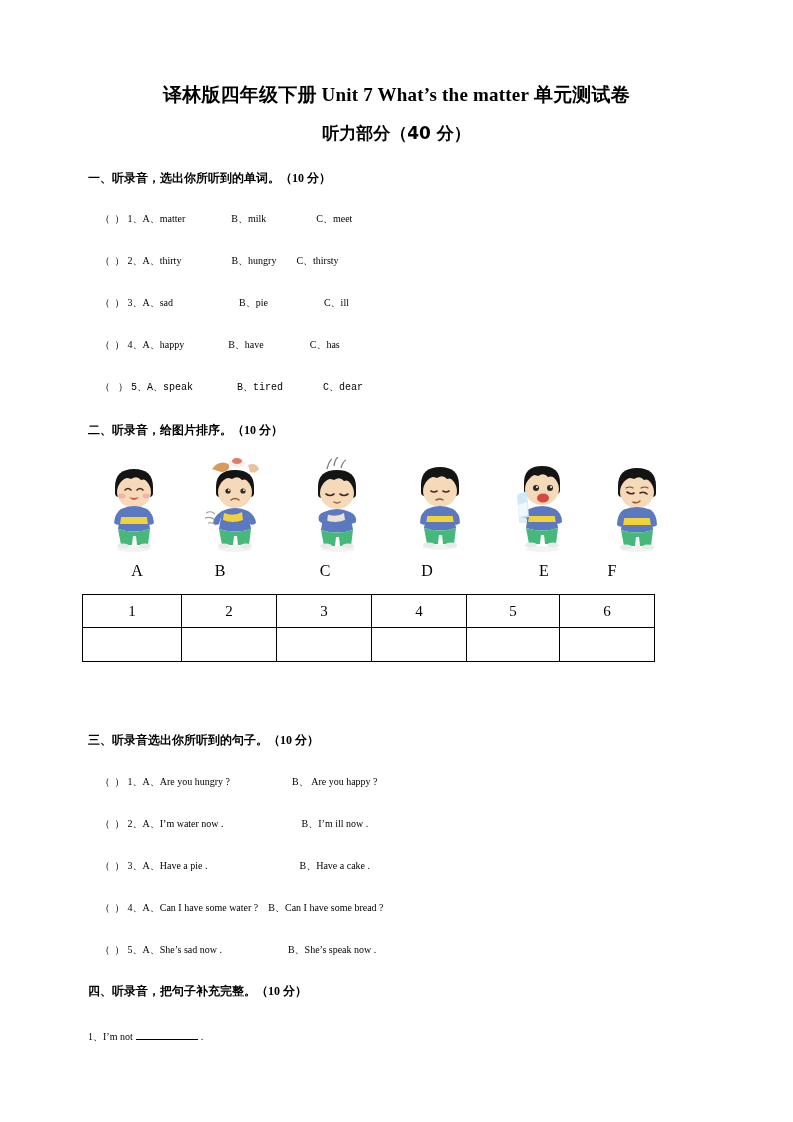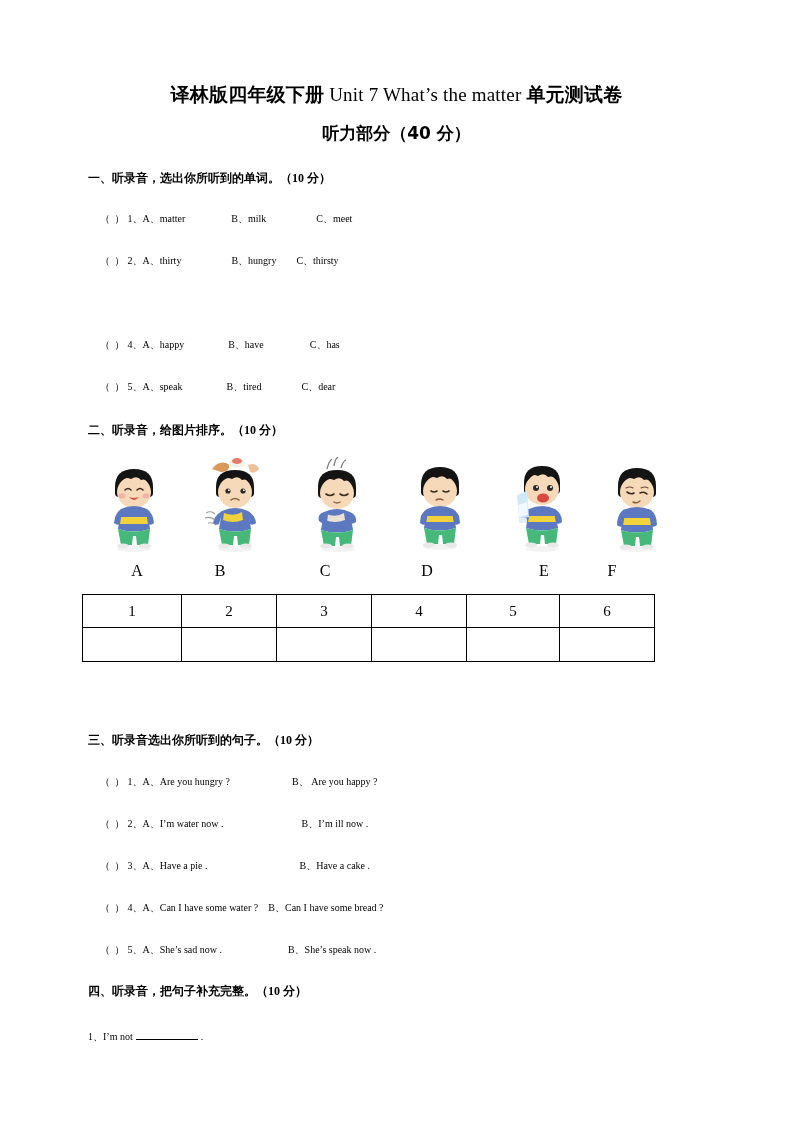--- a/index.html
+++ b/index.html
@@ -29,21 +29,21 @@
     top: 82px;
     left: 0;
     width: 793px;
     text-align: center;
     font-size: 19px;
     font-weight: bold;
     letter-spacing: 0.2px;
     white-space: nowrap;
   }
   .doc-title .cn { font-family: "DejaVu Sans", "Liberation Sans", sans-serif; font-weight: bold; }
-  .doc-title .en { font-family: "Liberation Serif", serif; font-weight: normal; }
+  .doc-title .en { font-family: "Liberation Serif", serif; font-weight: bold; }
   .doc-subtitle {
     position: absolute;
     top: 122px;
     left: 0;
     width: 793px;
     text-align: center;
     font-size: 17px;
     font-weight: bold;
     font-family: "DejaVu Sans", "Liberation Sans", sans-serif;
   }
@@ -151,26 +151,29 @@
   </div>
 
   <div class="qline" style="top:212px;">
     <span class="paren">（  ）</span><span class="num">1、</span><span class="opt">A、matter</span><span style="display:inline-block;width:46px;"></span><span class="opt">B、milk</span><span style="display:inline-block;width:50px;"></span><span class="opt">C、meet</span>
   </div>
 
   <div class="qline" style="top:254px;">
     <span class="paren">（  ）</span><span class="num">2、</span><span class="opt">A、thirty</span><span style="display:inline-block;width:50px;"></span><span class="opt">B、hungry</span><span style="display:inline-block;width:20px;"></span><span class="opt">C、thirsty</span>
   </div>
 
+  <div class="qline" style="top:296px;">
+    <span class="paren">（  ）</span><span class="num">3、</span><span class="opt">A、sad</span><span style="display:inline-block;width:66px;"></span><span class="opt">B、pie</span><span style="display:inline-block;width:56px;"></span><span class="opt">C、ill</span>
+  </div>
 
   <div class="qline" style="top:338px;">
     <span class="paren">（  ）</span><span class="num">4、</span><span class="opt">A、happy</span><span style="display:inline-block;width:44px;"></span><span class="opt">B、have</span><span style="display:inline-block;width:46px;"></span><span class="opt">C、has</span>
   </div>
 
-  <div class="qline" style="top:380px;">
+  <div class="qline" style="top:380px;font-family:Liberation Mono, monospace;">
     <span class="paren">（  ）</span><span class="num">5、</span><span class="opt">A、speak</span><span style="display:inline-block;width:44px;"></span><span class="opt">B、tired</span><span style="display:inline-block;width:40px;"></span><span class="opt">C、dear</span>
   </div>
 
   <div class="section-heading" style="top:422px;">
     <span>二、听录音，给图片排序。</span><span class="pts">（10 分）</span>
   </div>
 
   <div class="pic-strip">
 
     <div class="pic" style="left:18px; top:8px;">

